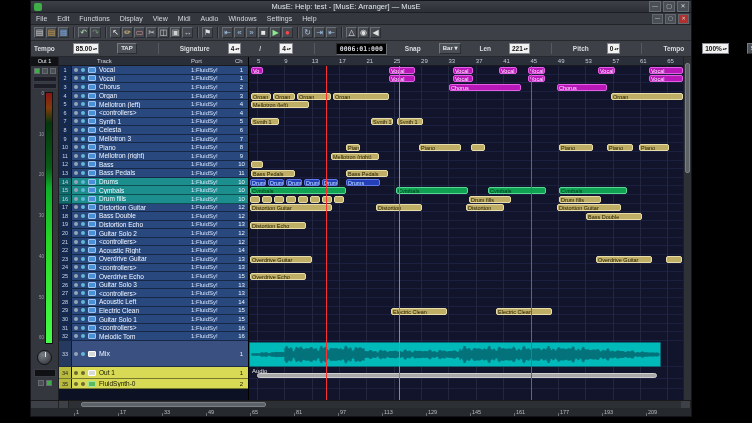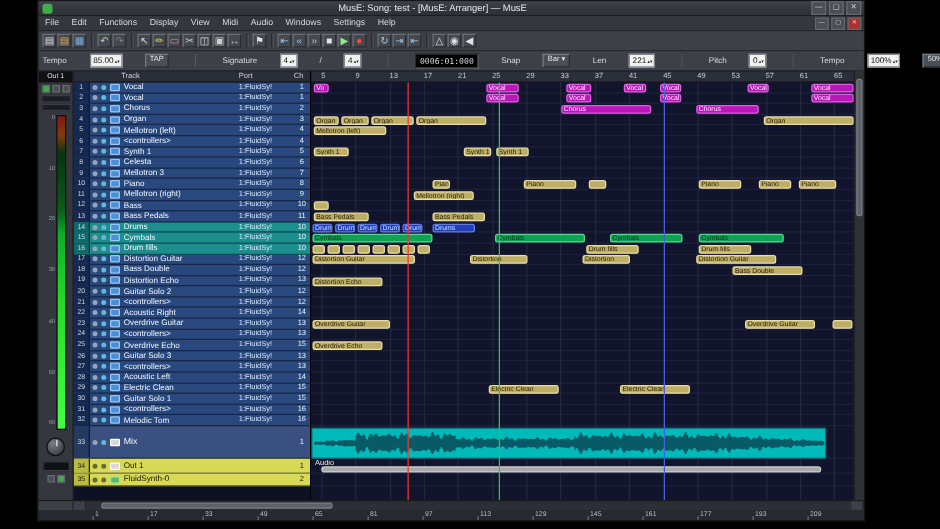--- a/index.html
+++ b/index.html
@@ -14,21 +14,21 @@
 
   
   .menubar{position:absolute;left:0;top:12px;right:0;height:12px;background:#34373d;border-bottom:1px solid #222428;display:flex;align-items:center;box-sizing:border-box;}
   .menu-item{color:#d6d9de;font-size:7px;padding:0 5px;line-height:11px;}
   .mdi-group{margin-left:auto;display:flex;margin-right:2px;}
   .mdibtn{width:9px;height:8px;margin-left:2px;background:#4a4e55;border:1px solid #63676e;color:#d6dade;font-size:5px;line-height:7px;text-align:center;}
   .mdibtn.close{background:#b03030;}
 
   
   .toolbar1{position:absolute;left:0;top:24px;right:0;height:16px;background:#3d4046;border-bottom:1px solid #26282c;display:flex;align-items:center;padding:0 3px;box-sizing:border-box;}
-  .toolbar2{position:absolute;left:0;top:40px;right:0;height:16px;background:#3d4046;border-bottom:1px solid #26282c;display:flex;align-items:center;padding:0 3px;box-sizing:border-box;gap:18px;}
+  .toolbar2{position:absolute;left:0;top:40px;right:0;height:16px;background:#3d4046;border-bottom:1px solid #26282c;display:flex;align-items:center;padding:0 3px;box-sizing:border-box;gap:18px;font-weight:bold;}
   .ibox{width:11px;height:11px;display:flex;align-items:center;justify-content:center;font-size:8px;background:#45484f;border:1px solid;border-color:#6a6e75 #2a2d32 #2a2d32 #6a6e75;margin-right:1px;box-sizing:border-box;}
   .tsep{width:1px;height:11px;background:#24262a;border-right:1px solid #565a60;margin:0 3px;}
   .lbl{color:#d9dce1;font-size:6.5px;white-space:nowrap;}
   .spin{background:#f2f2f2;color:#111;font-size:6.5px;line-height:9px;padding:0 1px 0 2px;border:1px solid #83878d;display:inline-flex;align-items:center;white-space:nowrap;}
   .spin .arr{display:inline-flex;flex-direction:column;font-size:4px;line-height:4px;color:#333;margin-left:1px;}
   .btn{background:#4a4e55;border:1px solid;border-color:#74787f #2a2d32 #2a2d32 #74787f;color:#e3e6ea;font-size:6px;padding:0 3px;line-height:9px;white-space:nowrap;}
   .lcd{background:#000;color:#d8dce2;font-family:"DejaVu Sans Mono",monospace;font-size:6.5px;line-height:10px;padding:0 3px;border:1px solid;border-color:#26282c #6a6e75 #6a6e75 #26282c;}
   .perf{margin-left:auto;display:flex;align-items:center;gap:4px;background:#24272c;border:1px solid;border-color:#1a1c20 #565a60 #565a60 #1a1c20;padding:0 4px;line-height:10px;}
   .perf .led{width:5px;height:5px;background:#3fae49;}
   .perf span{color:#dfe5df;font-size:6px;white-space:nowrap;}
@@ -117,21 +117,21 @@
   .bottomruler b{position:absolute;top:5px;width:1px;height:3px;background:#6a6e75;}
 </style>
 </head>
 <body>
 
 <div class="screen">
   <div class="window">
 
     <div class="titlebar">
       <span class="appicon"></span>
-      <span class="title-text">MusE: Song: test - [MusE: Arranger] — MusE</span>
+      <span class="title-text">MusE: Help: test - [MusE: Arranger] — MusE</span>
       <span class="winbtn">―</span>
       <span class="winbtn">▢</span>
       <span class="winbtn">✕</span>
     </div>
 
     <div class="menubar">
       <span id="menubar-items" style="display:flex;">
           <span class="menu-item">File</span>
           <span class="menu-item">Edit</span>
           <span class="menu-item">Functions</span>

